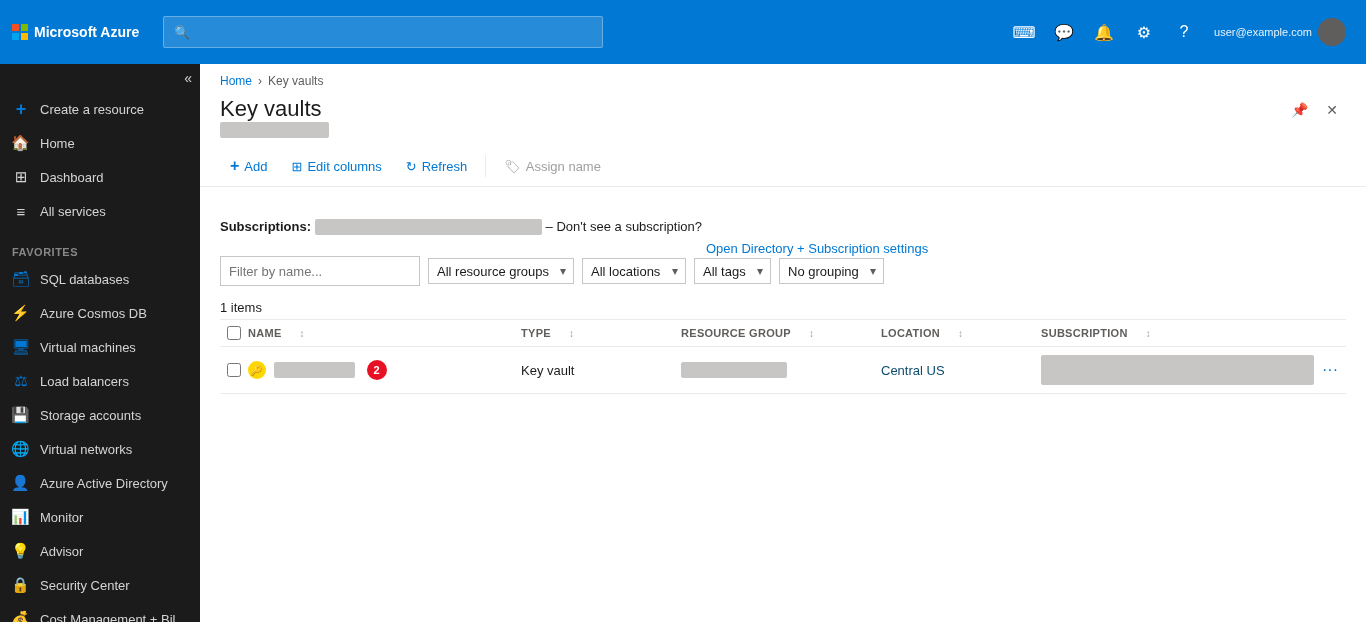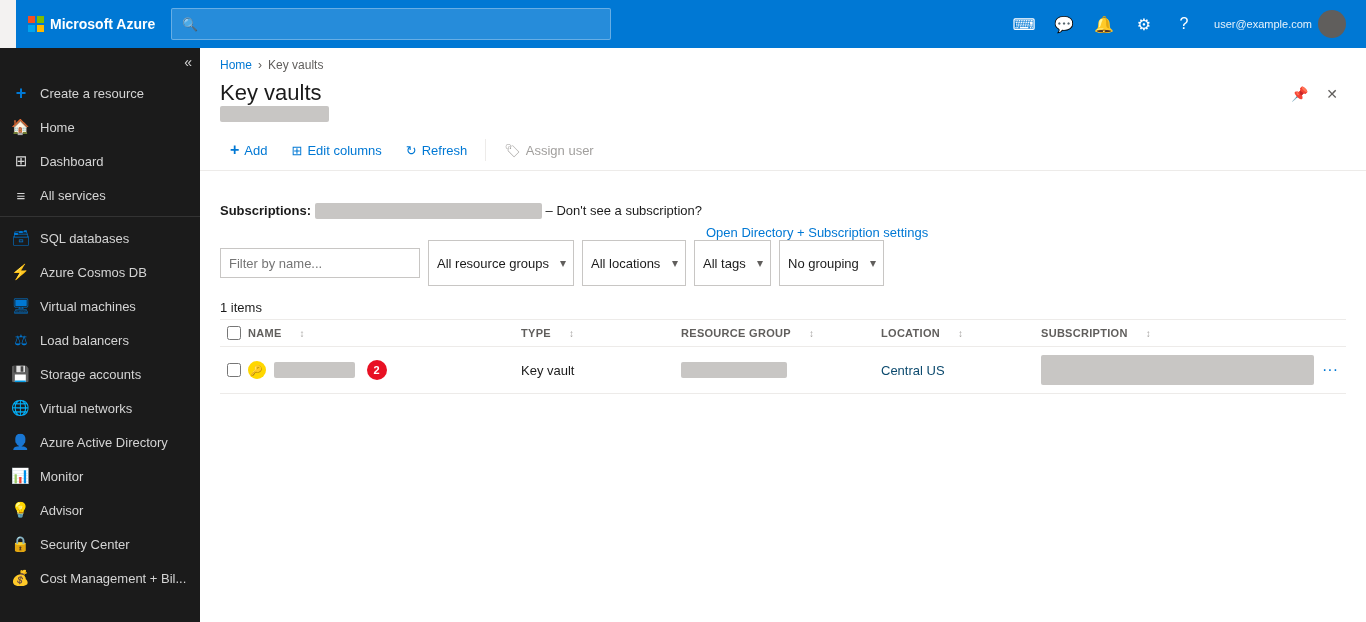--- a/index.html
+++ b/index.html
@@ -1,27 +1,26 @@
 <!DOCTYPE html>
 <html><head>
   <meta charset="utf-8">
   <style>
     * { box-sizing: border-box; margin: 0; padding: 0; font-family: 'Segoe UI', Arial, sans-serif; }
     body { background: #f3f2f1; overflow: hidden; width: 1366px; height: 622px; display: flex; flex-direction: column; }
 
     
     .top-nav {
-      height: 48px;
+      height: 64px;
       background: #0078d4;
       display: flex;
       align-items: center;
       padding: 0 12px;
       flex-shrink: 0;
-      gap: 8px;
-      margin-left: 16px;
+      gap: 16px;
     }
     .top-nav-brand {
       color: white;
       font-size: 14px;
       font-weight: 600;
       display: flex;
       align-items: center;
       gap: 6px;
       white-space: nowrap;
       margin-right: 8px;
@@ -297,21 +296,21 @@
     }
     .select-wrapper::after {
       content: '▾';
       position: absolute;
       right: 8px;
       pointer-events: none;
       color: #605e5c;
       font-size: 12px;
     }
     .select-wrapper select {
-      height: 46px;
+      height: 26px;
       border: 1px solid #c8c6c4;
       padding: 0 24px 0 8px;
       font-size: 13px;
       outline: none;
       background: white;
       cursor: pointer;
       appearance: none;
       -webkit-appearance: none;
       color: #1b1b1b;
     }
@@ -493,20 +492,21 @@
       <div class="item-icon">⊞</div>
       <span>Dashboard</span>
     </div>
 
     <div class="sidebar-item">
       <div class="item-icon">≡</div>
       <span>All services</span>
     </div>
 
     <div class="sidebar-divider"></div>
+    <div class="sidebar-section-label">FAVORITES</div>
 
     <div class="sidebar-item">
       <div class="item-icon" style="color:#0078d4;">🗃</div>
       <span>SQL databases</span>
     </div>
 
     <div class="sidebar-item">
       <div class="item-icon" style="color:#0078d4;">⚡</div>
       <span>Azure Cosmos DB</span>
     </div>
@@ -593,21 +593,21 @@
         <span>⊞</span>
         <span>Edit columns</span>
       </button>
       <button class="toolbar-btn">
         <span>↻</span>
         <span>Refresh</span>
       </button>
       <div class="toolbar-divider"></div>
       <button class="toolbar-btn disabled">
         <span>🏷</span>
-        <span>Assign user</span>
+        <span>Assign name</span>
       </button>
     </div>
 
     <div class="filters-bar">
       <div class="subscription-row">
         <span class="sub-label">Subscriptions:</span>
         <span class="blurred-text">████████ ███████ ██████ ████</span>
         <span>– Don't see a subscription?</span>
         <a class="link">Open Directory + Subscription settings</a>
       </div>

